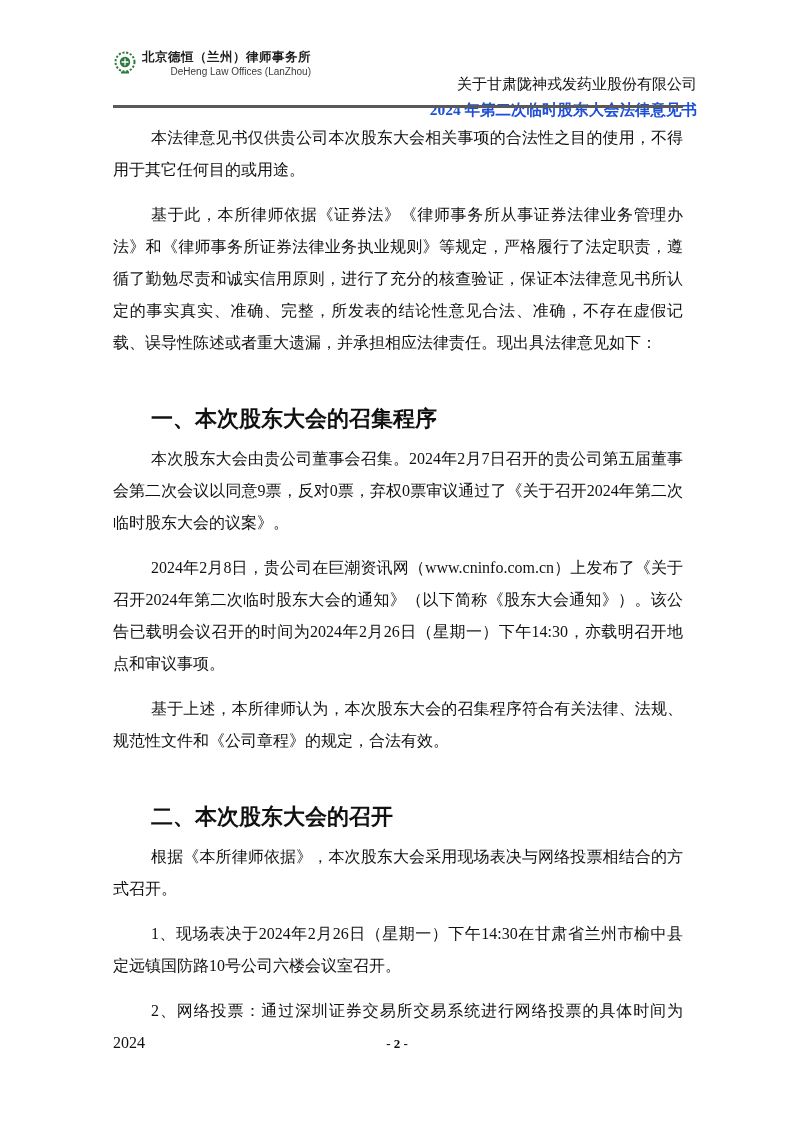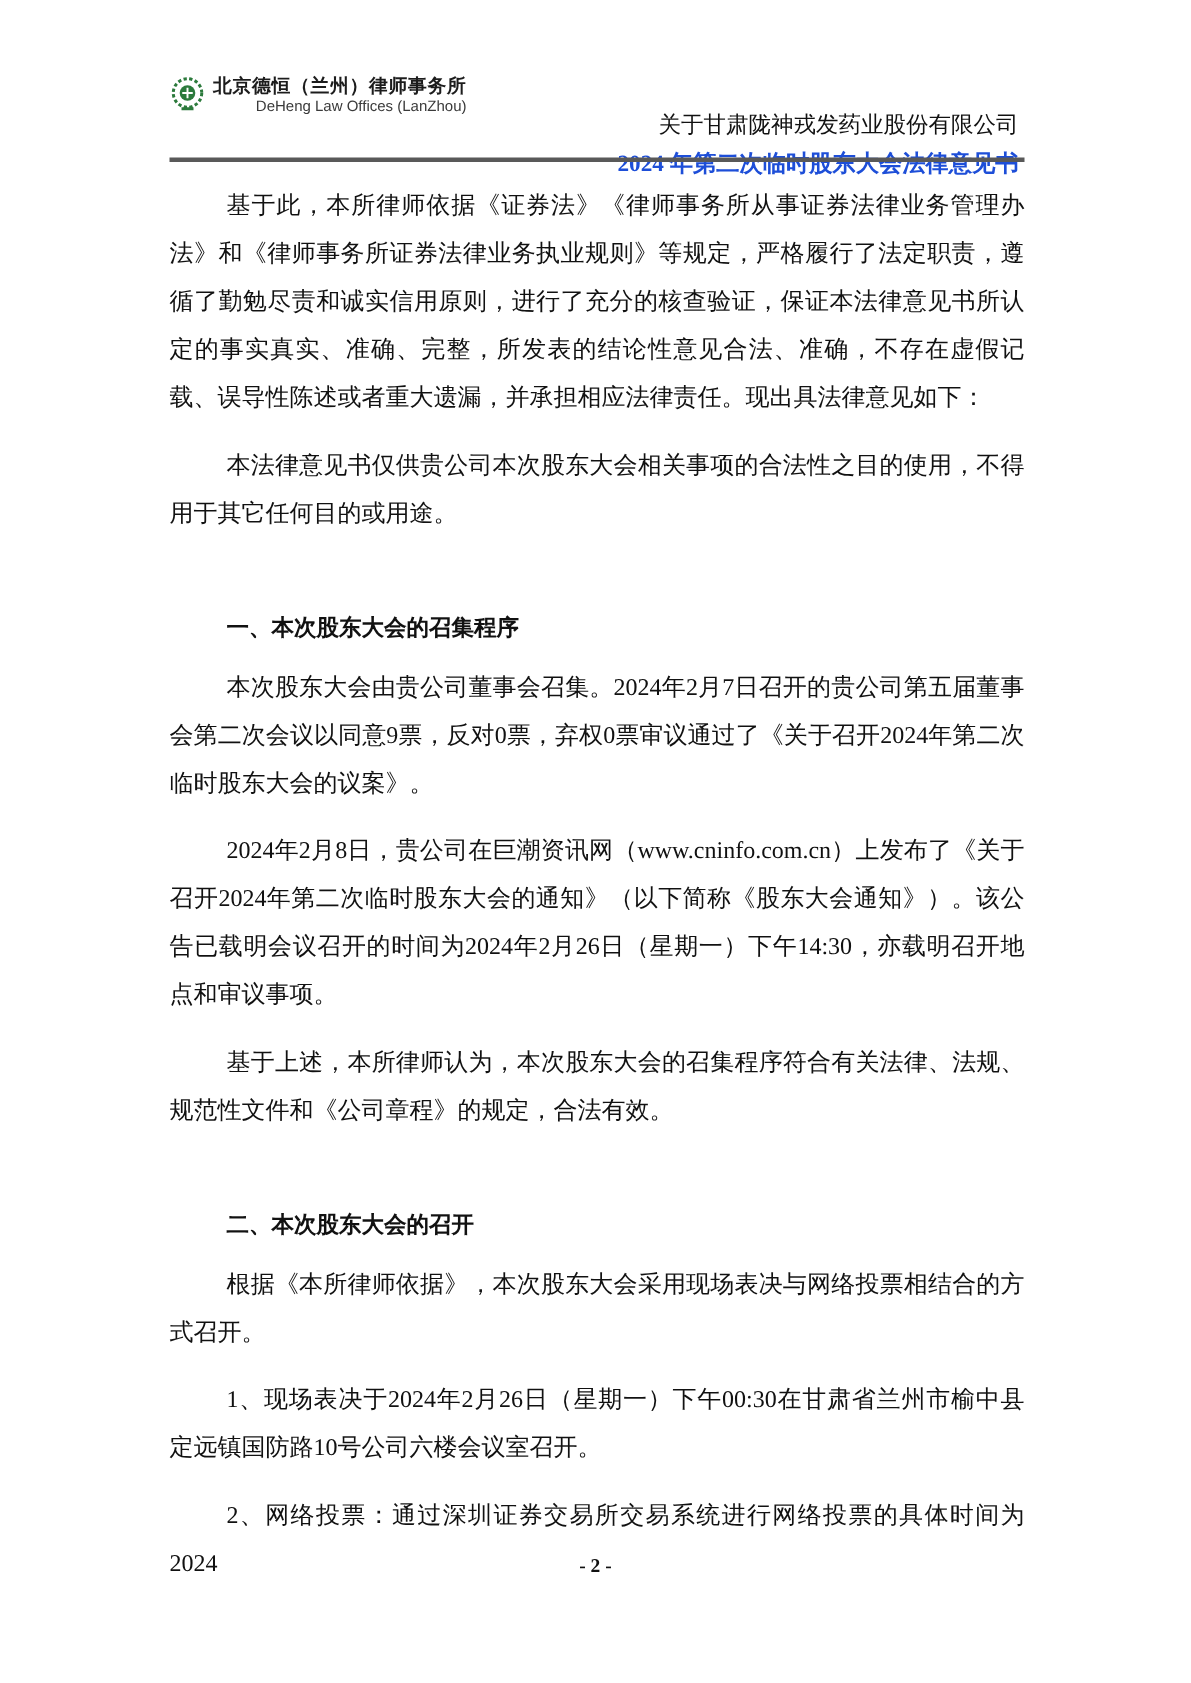--- a/index.html
+++ b/index.html
@@ -7,21 +7,21 @@
     position:relative;
     width:794px;height:1122px;
     margin:0 auto;
     background:#ffffff;
     font-family:"Liberation Serif","DejaVu Serif",serif;
     color:#111;
     overflow:hidden;
   }
   
   .header{
-    position:absolute;top:50px;left:113px;right:115px;
+    position:absolute;top:50px;left:113px;right:97px;
     display:flex;justify-content:space-between;align-items:flex-start;
   }
   .firm{display:flex;align-items:flex-start;gap:5px;}
   .firm-logo{width:24px;height:24px;flex:0 0 auto;margin-top:1px;}
   .firm-names{display:flex;flex-direction:column;}
   .firm-zh{
     font-family:"Liberation Sans","DejaVu Sans",sans-serif;
     font-weight:bold;font-size:12.5px;line-height:15px;color:#1c1c1c;
     letter-spacing:.5px;
   }
@@ -38,21 +38,21 @@
   }
   
   .content{
     position:absolute;top:122px;left:113px;right:111px;
     font-size:16px;line-height:32px;text-align:justify;
   }
   .para{margin:0 0 13px;text-indent:38px;}
   .heading{
     margin:44px 0 8px;padding-left:38px;
     font-family:"Liberation Sans","DejaVu Sans",sans-serif;
-    font-weight:bold;font-size:15px;line-height:32px;text-align:left;
+    font-weight:bold;font-size:22px;line-height:32px;text-align:left;
   }
   
   .footer{
     position:absolute;top:1036px;left:0;right:0;
     text-align:center;font-size:13px;font-weight:bold;color:#111;
   }
 </style>
 </head>
 <body>
 
@@ -72,27 +72,27 @@
       </div>
     </div>
     <div class="doc-titles">
       <div class="doc-title-1">关于甘肃陇神戎发药业股份有限公司</div>
       <div class="doc-title-2">2024 年第二次临时股东大会法律意见书</div>
     </div>
   </div>
   <div class="header-divider"></div>
 
   <div class="content">
+    <p class="para">本法律意见书仅供贵公司本次股东大会相关事项的合法性之目的使用，不得用于其它任何目的或用途。</p>
     <p class="para">基于此，本所律师依据《证券法》《律师事务所从事证券法律业务管理办法》和《律师事务所证券法律业务执业规则》等规定，严格履行了法定职责，遵循了勤勉尽责和诚实信用原则，进行了充分的核查验证，保证本法律意见书所认定的事实真实、准确、完整，所发表的结论性意见合法、准确，不存在虚假记载、误导性陈述或者重大遗漏，并承担相应法律责任。现出具法律意见如下：</p>
-    <p class="para">本法律意见书仅供贵公司本次股东大会相关事项的合法性之目的使用，不得用于其它任何目的或用途。</p>
     <p class="heading">一、本次股东大会的召集程序</p>
     <p class="para">本次股东大会由贵公司董事会召集。2024年2月7日召开的贵公司第五届董事会第二次会议以同意9票，反对0票，弃权0票审议通过了《关于召开2024年第二次临时股东大会的议案》。</p>
     <p class="para">2024年2月8日，贵公司在巨潮资讯网（www.cninfo.com.cn）上发布了《关于召开2024年第二次临时股东大会的通知》（以下简称《股东大会通知》）。该公告已载明会议召开的时间为2024年2月26日（星期一）下午14:30，亦载明召开地点和审议事项。</p>
     <p class="para">基于上述，本所律师认为，本次股东大会的召集程序符合有关法律、法规、规范性文件和《公司章程》的规定，合法有效。</p>
     <p class="heading">二、本次股东大会的召开</p>
     <p class="para">根据《本所律师依据》，本次股东大会采用现场表决与网络投票相结合的方式召开。</p>
-    <p class="para">1、现场表决于2024年2月26日（星期一）下午00:30在甘肃省兰州市榆中县定远镇国防路10号公司六楼会议室召开。</p>
+    <p class="para">1、现场表决于2024年2月26日（星期一）下午14:30在甘肃省兰州市榆中县定远镇国防路10号公司六楼会议室召开。</p>
     <p class="para">2、网络投票：通过深圳证券交易所交易系统进行网络投票的具体时间为2024</p>
   </div>
 
   <div class="footer">- 2 -</div>
 
 </div>
 
 </body></html>

